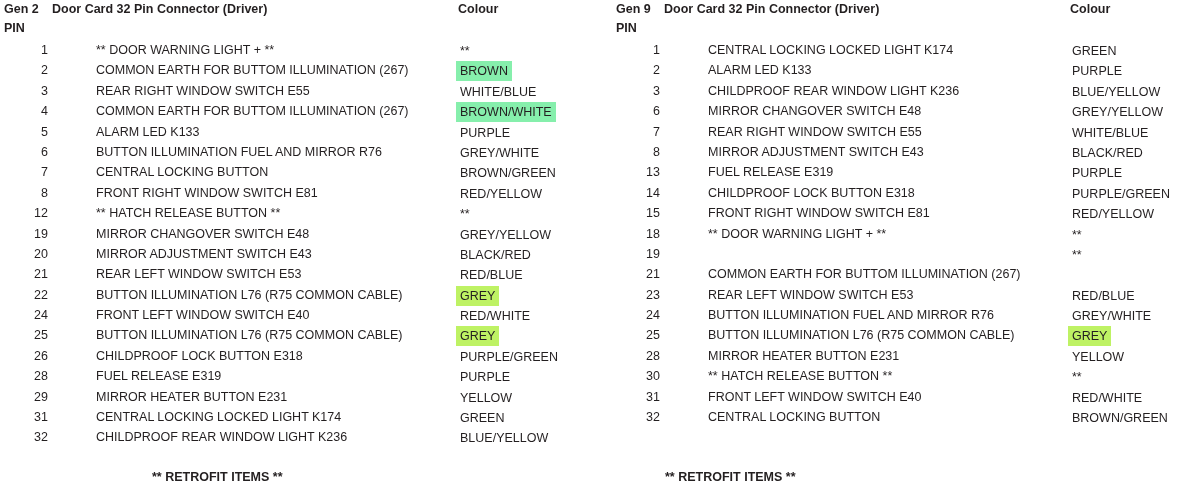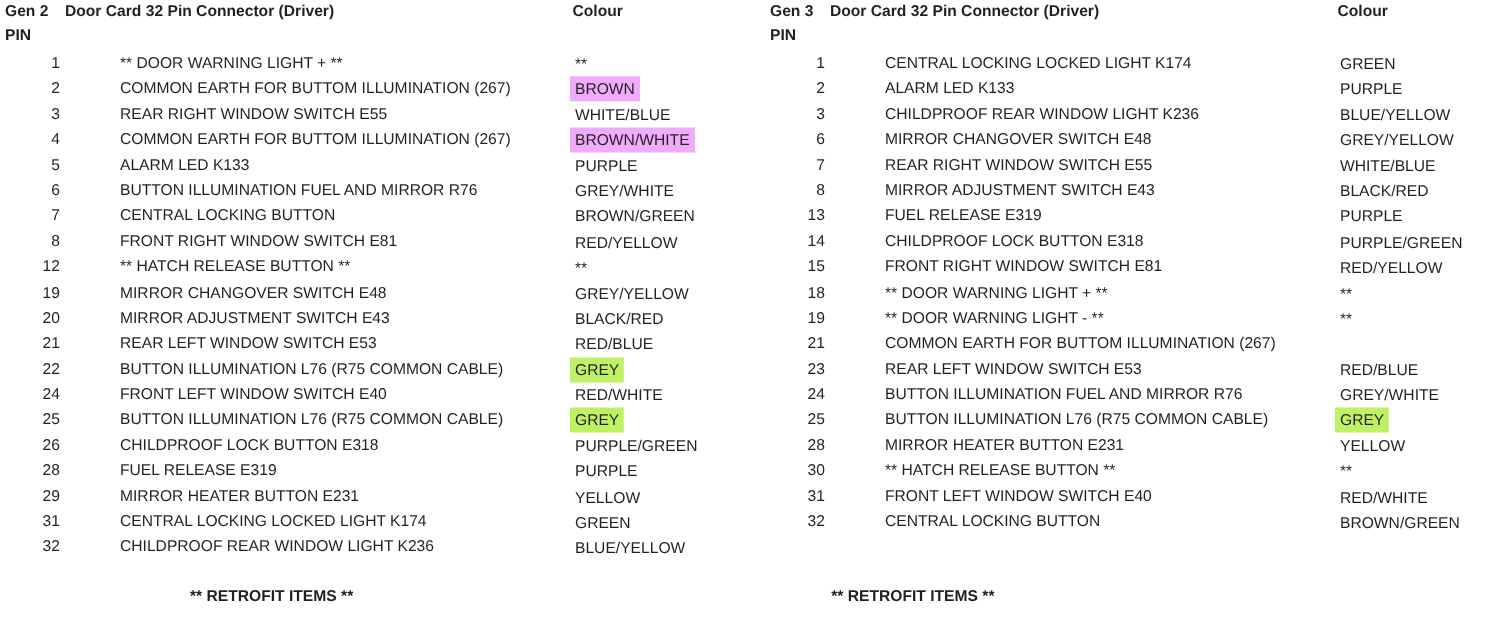--- a/index.html
+++ b/index.html
@@ -88,21 +88,21 @@
   .cell-colour {
     position: absolute;
     left: 456px;
     top: 0px;
     padding: 2px 4px 2px 4px;
     font-size: 12.5px;
     line-height: 16px;
     min-height: 16px;
     box-sizing: border-box;
   }
-  .hl-orange { background: #f0abfc; }
+  .hl-orange { background: #86efac; }
   .hl-grey   { background: #bef264; }
 
   .footer-note {
     position: absolute;
     font-size: 12.5px;
     white-space: nowrap;
     font-weight: bold;
   }
   .footer-note.left  { left: 152px; top: 470px; }
   .footer-note.right { left: 665px; top: 470px; }
@@ -219,21 +219,21 @@
       <div class="row">
         <span class="cell-pin">32</span>
         <span class="cell-desc">CHILDPROOF REAR WINDOW LIGHT K236</span>
         <span class="cell-colour">BLUE/YELLOW</span>
       </div>
     </div>
   </div>
 
   <div class="table-block right">
     <div class="hdr-row">
-      <span class="hdr-gen">Gen 3</span>
+      <span class="hdr-gen">Gen 9</span>
       <span class="hdr-title">Door Card 32 Pin Connector (Driver)</span>
       <span class="hdr-colour">Colour</span>
     </div>
     <div class="pin-label">PIN</div>
 
     <div class="rows">
       <div class="row">
         <span class="cell-pin">1</span>
         <span class="cell-desc">CENTRAL LOCKING LOCKED LIGHT K174</span>
         <span class="cell-colour">GREEN</span>
@@ -278,21 +278,20 @@
         <span class="cell-desc">FRONT RIGHT WINDOW SWITCH E81</span>
         <span class="cell-colour">RED/YELLOW</span>
       </div>
       <div class="row">
         <span class="cell-pin">18</span>
         <span class="cell-desc">** DOOR WARNING LIGHT + **</span>
         <span class="cell-colour">**</span>
       </div>
       <div class="row">
         <span class="cell-pin">19</span>
-        <span class="cell-desc">** DOOR WARNING LIGHT - **</span>
         <span class="cell-colour">**</span>
       </div>
       <div class="row">
         <span class="cell-pin">21</span>
         <span class="cell-desc">COMMON EARTH FOR BUTTOM ILLUMINATION (267)</span>
       </div>
       <div class="row">
         <span class="cell-pin">23</span>
         <span class="cell-desc">REAR LEFT WINDOW SWITCH E53</span>
         <span class="cell-colour">RED/BLUE</span>

